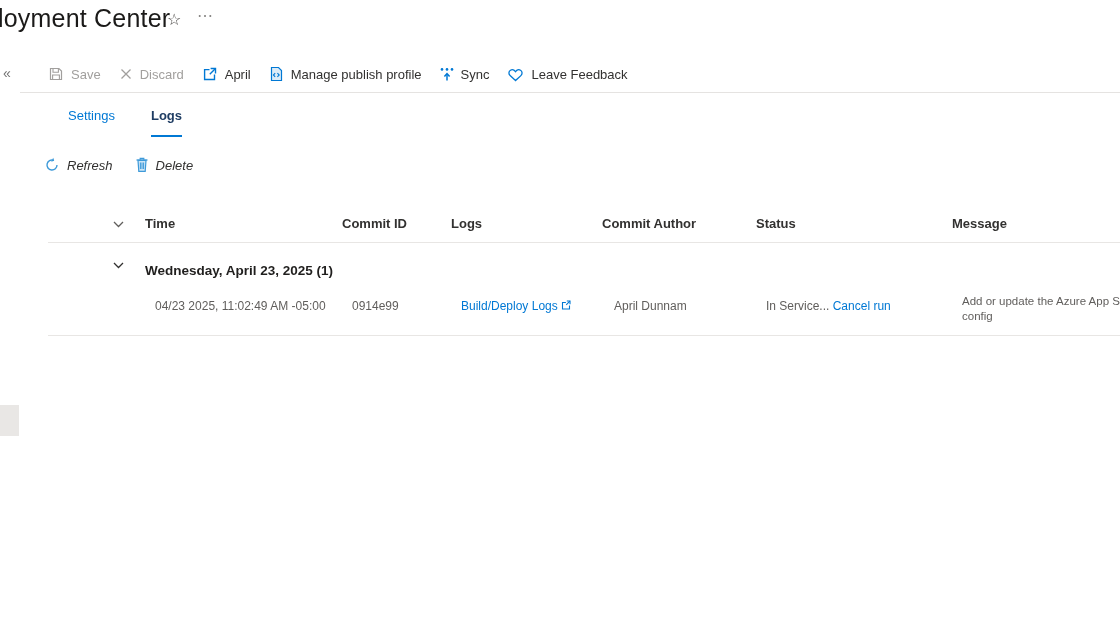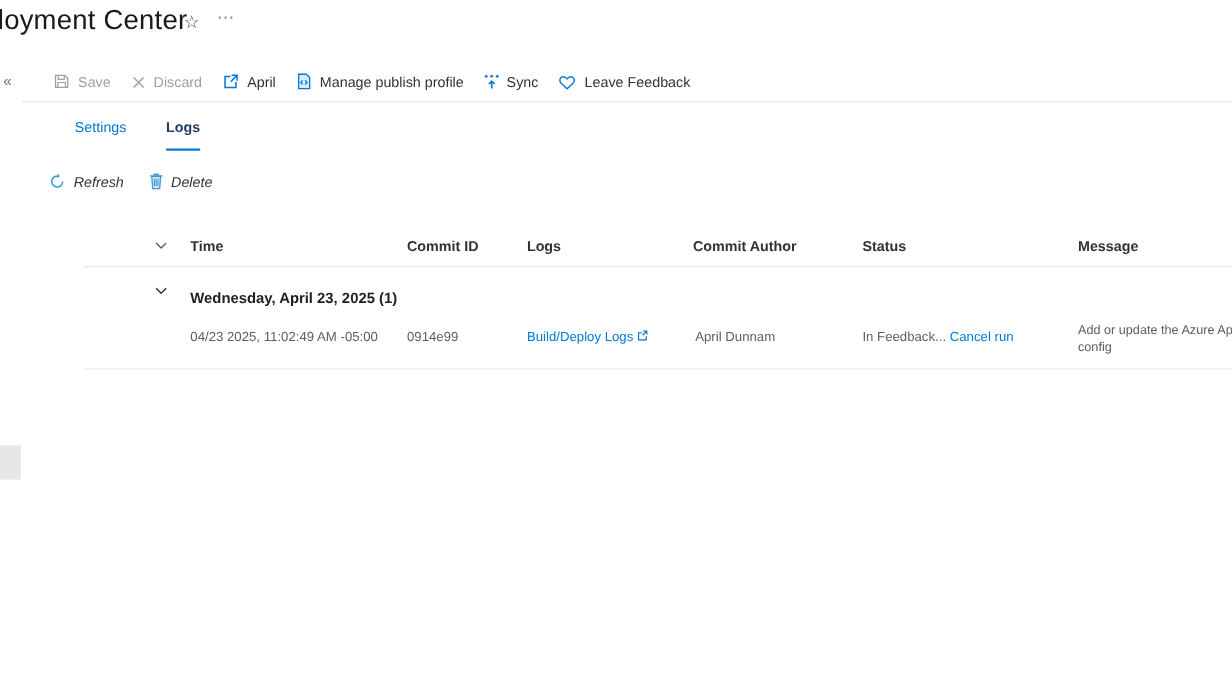--- a/index.html
+++ b/index.html
@@ -8,46 +8,46 @@
 
   
   #page-title { position:absolute; left:-2px; top:4px; font-size:25px; font-weight:500;
     color:#1b1a19; letter-spacing:.2px; white-space:nowrap; }
   #title-star { position:absolute; left:167px; top:10px; font-size:16px; color:#484644; cursor:pointer; }
   #title-more { position:absolute; left:197px; top:6px; font-size:16px; color:#8a8886; cursor:pointer; letter-spacing:2px; }
 
   
   #collapse-btn { position:absolute; left:3px; top:65px; font-size:14px; color:#737373; cursor:pointer; }
   #toolbar { position:absolute; left:48px; top:61px; height:26px; display:flex; align-items:center; gap:18px; }
-  .tb-btn { display:flex; align-items:flex-end; gap:7px; font-size:13px; cursor:pointer; white-space:nowrap; }
+  .tb-btn { display:flex; align-items:center; gap:7px; font-size:13px; cursor:pointer; white-space:nowrap; }
   .tb-btn .lbl { color:#323130; }
   .tb-btn.disabled .lbl { color:#a19f9d; cursor:default; }
   .tb-btn svg { display:block; }
   #toolbar-divider { position:absolute; left:20px; right:0; top:92px; height:1px; background:#e5e3e1; }
 
   
   #tabs { position:absolute; left:44px; top:108px; display:flex; gap:36px;margin-left:24px; }
   .tab { font-size:13px; color:#0078d4; padding-bottom:12px; border-bottom:2px solid transparent; cursor:pointer; }
   .tab.active { color:#1f3d63; font-weight:bold; border-bottom-color:#0078d4; }
 
   
   #commands { position:absolute; left:44px; top:157px; display:flex; gap:22px; align-items:center;font-style:italic; }
   .cmd { display:flex; align-items:center; gap:7px; font-size:13px; color:#323130; cursor:pointer; }
   .cmd svg { display:block; }
 
   
-  #grid { position:absolute; left:0; top:206px; right:0;padding-left:28px; }
+  #grid { position:absolute; left:0; top:206px; right:0; }
   .grid-row { position:relative; width:1200px; }
   .row-line { position:absolute; left:48px; right:80px; bottom:0; height:1px; background:#e8e6e4; }
   #header-row { height:37px; }
   .hdr-cell { position:absolute; top:10px; font-size:13px; font-weight:bold; color:#323130; white-space:nowrap; }
   #group-row { height:46px; }
   #group-label { position:absolute; left:145px; top:20px; font-size:13.5px; font-weight:bold; color:#201f1e; white-space:nowrap; }
   #data-row { height:47px; }
-  .cell { position:absolute; top:10px; font-size:12px; color:#605e5c; white-space:nowrap; }
+  .cell { position:absolute; top:10px; font-size:12px; color:#605e5c; white-space:nowrap;margin-left:10px; }
   .chev { position:absolute; left:112px; cursor:pointer; }
   a.link { color:#0078d4; text-decoration:none; cursor:pointer; }
   #logs-link { display:inline-flex; align-items:center; gap:3px;text-align:center; }
   #msg-cell { top:5px; font-size:11.5px; line-height:15px; }
 
   
   #edge-fragment { position:absolute; left:0; top:405px; width:19px; height:31px; background:#e9e7e5; }
 </style>
 </head>
 <body>
@@ -181,21 +181,21 @@
           <span>Build/Deploy Logs</span>
           <span><svg width="10" height="10" viewBox="0 0 10 10">
               <path d="M8.5 5.6v3.4H1.5V2.5h3.4" fill="none" stroke="#0078d4" stroke-width="1.1"></path>
               <path d="M5.8 1h3.2v3.2" fill="none" stroke="#0078d4" stroke-width="1.1"></path>
               <path d="M8.8 1.2L5.2 4.8" stroke="#0078d4" stroke-width="1.1"></path>
             </svg></span>
         </a>
     </span>
     <span class="cell" style="left:604px">April Dunnam</span>
     <span class="cell" style="left:756px">
-      <span>In Feedback...</span>
+      <span>In Service...</span>
       <a class="link">Cancel run</a>
     </span>
     <span class="cell" id="msg-cell" style="left:952px">
       <span style="display:block">Add or update the Azure App Service</span>
       <span style="display:block">config</span>
     </span>
     <div class="row-line" style="right:0"></div>
   </div>
 
 </div>

